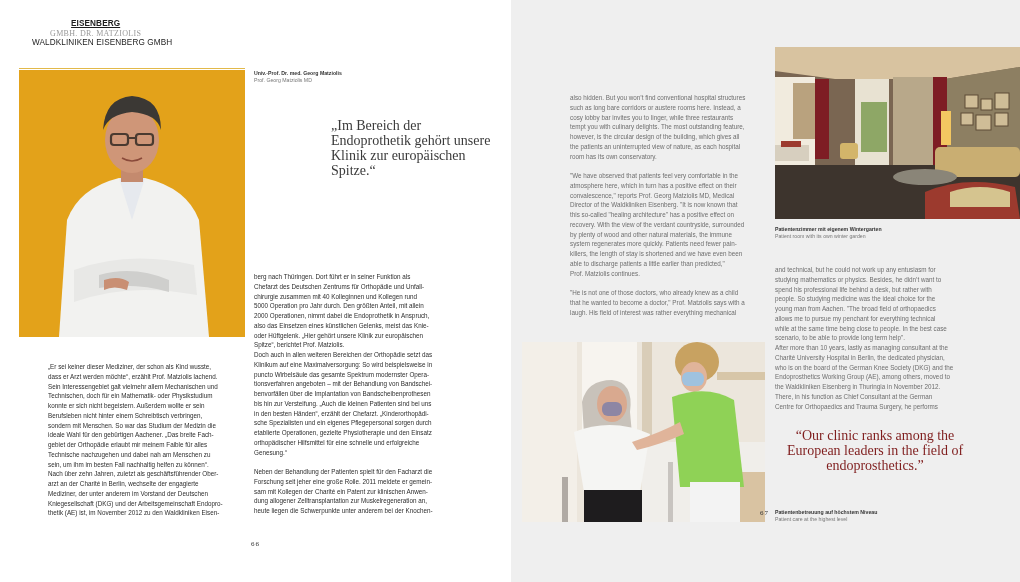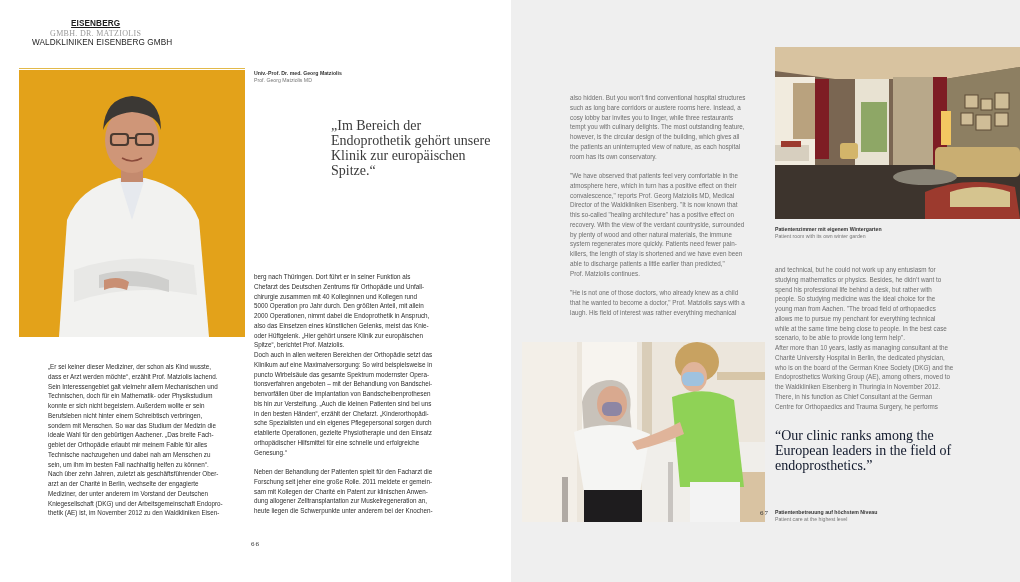--- a/index.html
+++ b/index.html
@@ -40,21 +40,21 @@
   .col-r2 { left: 775px; top: 265px; color: #6e6e6e; }
 
   .room { position: absolute; left: 775px; top: 47px; width: 245px; height: 172px; overflow: hidden; background: #5a4a3a; }
   .care { position: absolute; left: 522px; top: 342px; width: 243px; height: 180px; overflow: hidden; background: #e8e4dc; }
 
   .cap-r1 { position: absolute; left: 775px; top: 226px; font-size: 5.2px; line-height: 7px; }
   .cap-r2 { position: absolute; left: 775px; top: 509px; font-size: 5.2px; line-height: 7px; }
   .cap-r1 .de, .cap-r2 .de { font-weight: bold; color: #333; }
   .cap-r1 .en, .cap-r2 .en { color: #777; }
 
-  .quote-en { position: absolute; left: 775px; top: 428px; width: 200px; font-family: "Liberation Serif", serif; font-size: 14px; line-height: 15px; color: #0f172a; }
+  .quote-en { position: absolute; left: 775px; top: 428px; width: 200px; font-family: "Liberation Serif", serif; font-size: 14px; line-height: 15px; color: #7f1d1d; text-align: center; }
 </style>
 </head>
 <body>
 
 <div class="page-left"></div>
 <div class="page-right"></div>
 
 <div class="hdr">
   <div class="l1">EISENBERG</div>
   <div class="l2">GMBH. DR. MATZIOLIS</div>

